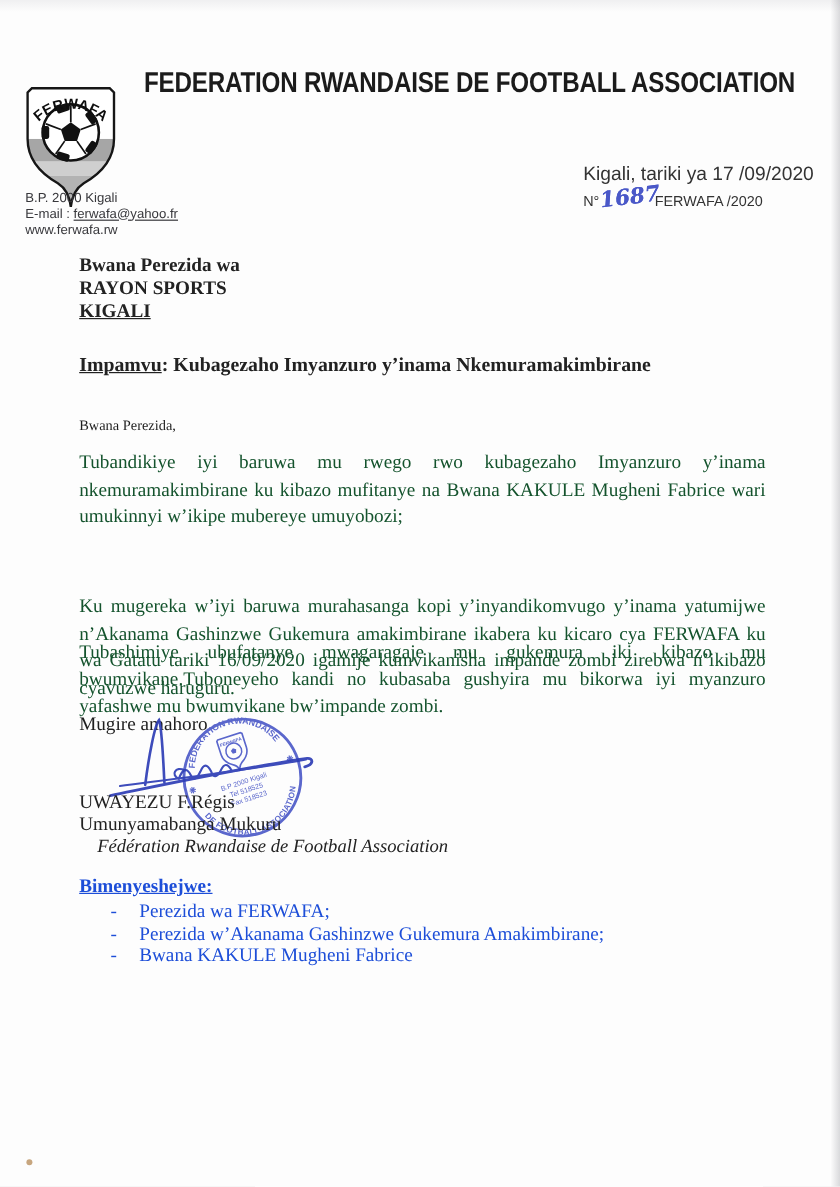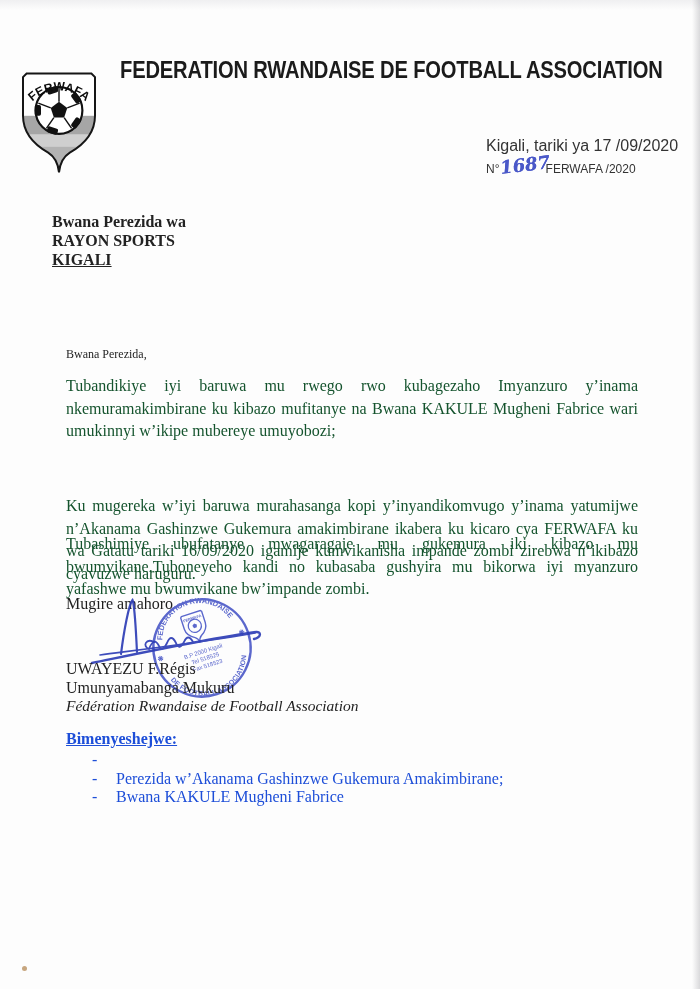--- a/index.html
+++ b/index.html
@@ -55,40 +55,40 @@
     display:inline-block;
     font-family:"DejaVu Serif", serif;
     font-style:italic;font-weight:600;
     font-size:18px;color:#4a58c8;
     transform:rotate(-7deg);
     margin:0 -5px 0 1px;position:relative;top:-2px;
     text-shadow:0 0 .4px #4a58c8;
   }
 
   
-  .recipient{left:52px;top:212px;font-size:16px;font-weight:bold;line-height:19px;color:#222;}
+  .recipient{left:66px;top:212px;font-size:16px;font-weight:bold;line-height:19px;color:#222;}
   .recipient .u{text-decoration:underline;}
 
   
   .subject{left:66px;top:294px;font-size:16.5px;font-weight:bold;color:#222;}
   .subject .u{text-decoration:underline;}
 
   
   .salutation{left:66px;top:347px;font-size:12px;}
   .para{left:66px;top:0;width:572px;font-size:16px;line-height:22.5px;text-align:justify;color:#14532d;}
   .p1{top:375px;} .p2{top:447px;margin-top:48px;} .p3{top:533px;}
   .closing{left:66px;top:595px;font-size:16px;}
 
   
   .stamp{left:147px;top:593px;width:110px;height:110px;opacity:.85;}
   .signature-svg{left:88px;top:592px;width:190px;height:80px;opacity:.92;}
 
   .signer{left:66px;top:660px;font-size:16px;line-height:18.5px;color:#222;}
   .signer .name,.signer .title{font-weight:normal;}
-  .signer .org{font-style:italic;font-size:15.5px;}
+  .signer .org{font-style:italic;font-size:15.5px;margin-left:15px;}
 
   
   .cc{left:66px;top:730px;font-size:16px;color:#1d4ed8;}
   .cc .cc-label{font-weight:bold;text-decoration:underline;margin-bottom:3px;}
   .cc-row{display:flex;line-height:18.5px;}
   .cc-row .dash{width:14px;margin-left:26px;}
   .cc-row .txt{margin-left:10px;}
 
   .speck{left:22px;top:966px;width:5px;height:5px;border-radius:50%;background:#b9905f;opacity:.8;}
 </style>
@@ -130,32 +130,40 @@
       </g>
     </g>
     <text font-family="Liberation Sans, sans-serif" font-size="13.5" font-weight="bold" fill="#0d0d0d">
       <textPath href="#logoArc" startOffset="50%" text-anchor="middle">FERWAFA</textPath>
     </text>
     <path d="M 14 5 L 86 5 L 90 9 L 90 52 C 90 73 76 85 62 93 C 54 98 51 105 50 115 C 49 105 46 98 38 93 C 24 85 10 73 10 52 L 10 9 Z" fill="none" stroke="#161616" stroke-width="2.2"></path>
   </svg>
 
   <div class="abs org-title">FEDERATION RWANDAISE DE FOOTBALL ASSOCIATION</div>
 
+  <div class="abs contact">
+    <div>B.P. 2000 Kigali</div>
+    <div><span>E-mail : </span><span class="email-link">ferwafa@yahoo.fr</span></div>
+    <div>www.ferwafa.rw</div>
+  </div>
 
   <div class="abs date-line">Kigali, tariki ya 17 /09/2020</div>
   <div class="abs ref-line">
     <span>N°</span><span class="ref-handwritten">1687</span><span>FERWAFA /2020</span>
   </div>
 
   <div class="abs recipient">
     <div>Bwana Perezida wa</div>
     <div>RAYON SPORTS</div>
     <div class="u">KIGALI</div>
   </div>
 
+  <div class="abs subject">
+    <span class="u">Impamvu</span><span>: Kubagezaho Imyanzuro y’inama Nkemuramakimbirane</span>
+  </div>
 
   <div class="abs salutation">Bwana Perezida,</div>
   <div class="abs para p1">Tubandikiye iyi baruwa mu rwego rwo kubagezaho Imyanzuro y’inama nkemuramakimbirane ku kibazo mufitanye na Bwana KAKULE Mugheni Fabrice wari umukinnyi w’ikipe mubereye umuyobozi;</div>
   <div class="abs para p2">Ku mugereka w’iyi baruwa murahasanga kopi y’inyandikomvugo y’inama yatumijwe n’Akanama Gashinzwe Gukemura amakimbirane ikabera ku kicaro cya FERWAFA ku wa Gatatu tariki 16/09/2020 igamije kumvikanisha impande zombi zirebwa n’ikibazo cyavuzwe haruguru.</div>
   <div class="abs para p3">Tubashimiye ubufatanye mwagaragaje mu gukemura iki kibazo mu bwumvikane.Tuboneyeho kandi no kubasaba gushyira mu bikorwa iyi myanzuro yafashwe mu bwumvikane bw’impande zombi.</div>
   <div class="abs closing">Mugire amahoro</div>
 
   <svg class="abs stamp" viewBox="0 0 120 120">
     <defs>
       <path id="arcTop" d="M 19.5 51 A 40.5 40.5 0 1 1 100.5 51"></path>
@@ -207,20 +215,21 @@
   <div class="abs signer">
     <div class="name">UWAYEZU F.Régis</div>
     <div class="title">Umunyamabanga Mukuru</div>
     <div class="org">Fédération Rwandaise de Football Association</div>
   </div>
 
   <div class="abs cc">
     <div class="cc-label">Bimenyeshejwe:</div>
     <div class="cc-row">
       <span class="dash">-</span>
+      <span class="txt">Perezida wa FERWAFA;</span>
     </div>
     <div class="cc-row">
       <span class="dash">-</span>
       <span class="txt">Perezida w’Akanama Gashinzwe Gukemura Amakimbirane;</span>
     </div>
     <div class="cc-row">
       <span class="dash">-</span>
       <span class="txt">Bwana KAKULE Mugheni Fabrice</span>
     </div>
   </div>

